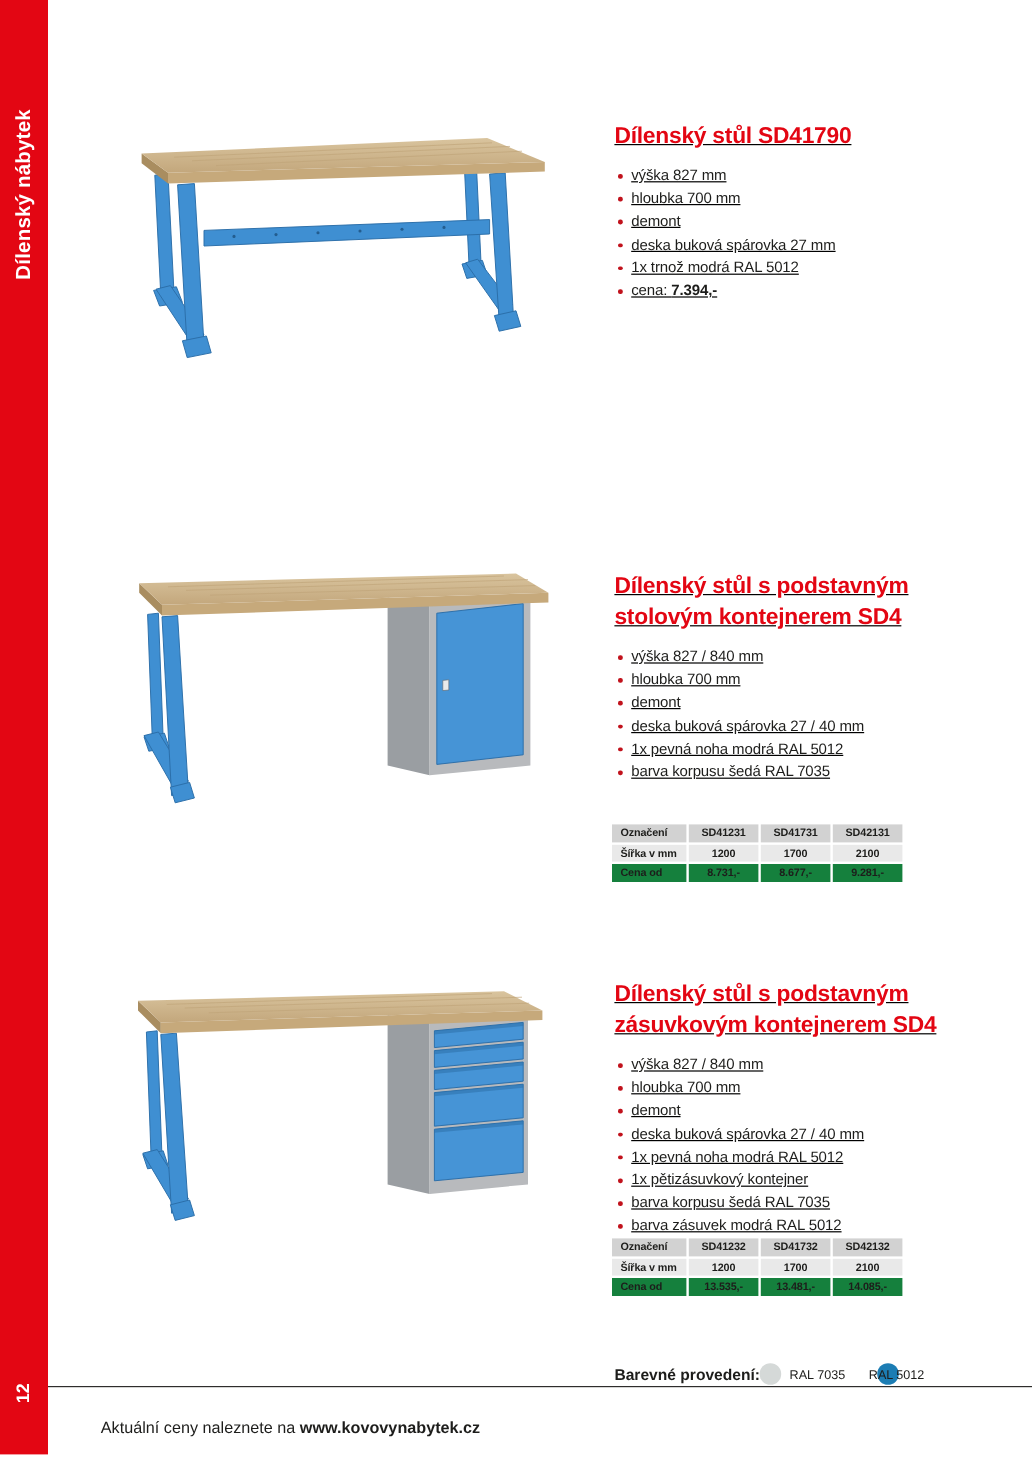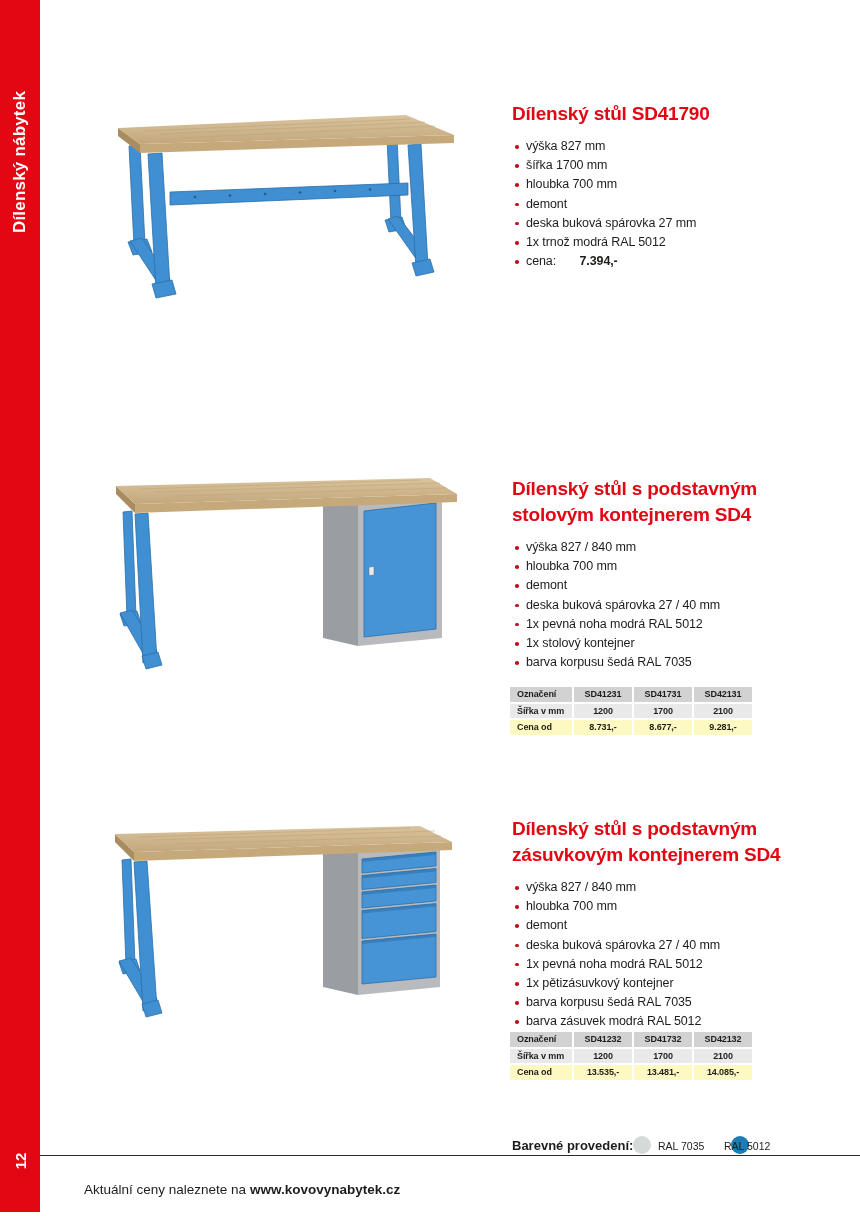--- a/index.html
+++ b/index.html
@@ -14,41 +14,41 @@
     color:#fff;font-weight:bold;font-size:15px;white-space:nowrap;}
 
   
   .product-img{position:absolute;}
   .img1{left:90px;top:95px;width:390px;height:220px;}
   .img2{left:90px;top:468px;width:390px;height:212px;}
   .img3{left:90px;top:812px;width:390px;height:220px;}
   .product-img svg{width:100%;height:100%;display:block;}
 
   
-  .ptext{position:absolute;width:320px;}
+  .ptext{position:absolute;width:320px;text-decoration:underline;}
   .pt1{left:512px;top:101px;}
   .pt2{left:512px;top:476px;}
   .pt3{left:512px;top:816px;}
   .product-title{font-size:19px;font-weight:bold;color:#e30613;line-height:26px;letter-spacing:-0.2px;margin:0 0 10px 0;}
   ul.specs{list-style:none;margin:0;padding:0;}
   ul.specs li{position:relative;padding-left:14px;font-size:12.5px;line-height:19.2px;color:#1d1d1b;letter-spacing:-0.1px;}
   ul.specs li::before{content:"";position:absolute;left:3px;top:8px;width:3.5px;height:3.5px;border-radius:50%;background:#c1121c;}
-  .price-strong{font-weight:bold;margin-left:20px;}
+  .price-strong{font-weight:bold;}
 
   
   .spec-table{position:absolute;width:242px;}
   .t1{left:510px;top:687px;}
   .t2{left:510px;top:1032px;}
   .spec-row{display:flex;gap:2px;margin-bottom:2px;}
   .cell{font-size:9px;font-weight:bold;color:#1d1d1b;height:14.6px;display:flex;align-items:center;letter-spacing:-0.1px;}
   .cell.lab{width:62px;padding-left:7px;}
   .cell.val{flex:1;justify-content:center;}
   .row0 .cell{background:#d2d2d2;}
   .row1 .cell{background:#e9e9e9;}
-  .row2 .cell{background:#fef9c3;text-align:center;}
+  .row2 .cell{background:#15803d;text-align:center;}
 
   
   .legend-label{position:absolute;left:512px;top:1138px;font-size:13px;font-weight:bold;color:#1d1d1b;}
   .swatch{position:absolute;top:1136px;width:18px;height:18px;border-radius:50%;}
   .sw0{left:633px;}
   .sw1{left:731px;}
   .swatch-label{position:absolute;top:1140px;font-size:10.5px;color:#1d1d1b;}
   .swl0{left:658px;}
   .swl1{left:724px;}
 
@@ -102,21 +102,20 @@
         <polygon points="28,33 316,20 364,40 50,49" fill="url(#wood1)"></polygon>
         <path d="M70,39 L335,27 M90,43 L345,31 M55,36 L320,24" stroke="#bfa479" stroke-width="0.8" fill="none" opacity="0.7"></path>
       </g>
     </svg>
   </div>
 
   <div class="ptext pt1">
     <h2 class="product-title">Dílenský stůl SD41790</h2>
     <ul class="specs">
       <li>výška 827 mm</li>
-      <li>šířka 1700 mm</li>
       <li>hloubka 700 mm</li>
       <li>demont</li>
       <li>deska buková spárovka 27 mm</li>
       <li>1x trnož modrá RAL 5012</li>
       <li><span>cena: </span><span class="price-strong">7.394,-</span></li>
     </ul>
   </div>
 
   <div class="product-img img2">
     <svg viewBox="0 0 390 212" xmlns="http://www.w3.org/2000/svg">
@@ -149,21 +148,20 @@
   </div>
 
   <div class="ptext pt2">
     <h2 class="product-title"><span>Dílenský stůl s podstavným</span><br><span>stolovým kontejnerem SD4</span></h2>
     <ul class="specs">
       <li>výška 827 / 840 mm</li>
       <li>hloubka 700 mm</li>
       <li>demont</li>
       <li>deska buková spárovka 27 / 40 mm</li>
       <li>1x pevná noha modrá RAL 5012</li>
-      <li>1x stolový kontejner</li>
       <li>barva korpusu šedá RAL 7035</li>
     </ul>
   </div>
 
   <div class="spec-table t1">
     <div class="spec-row row0">
       <div class="cell lab">Označení</div>
       <div class="cell val">SD41231</div>
       <div class="cell val">SD41731</div>
       <div class="cell val">SD42131</div>

